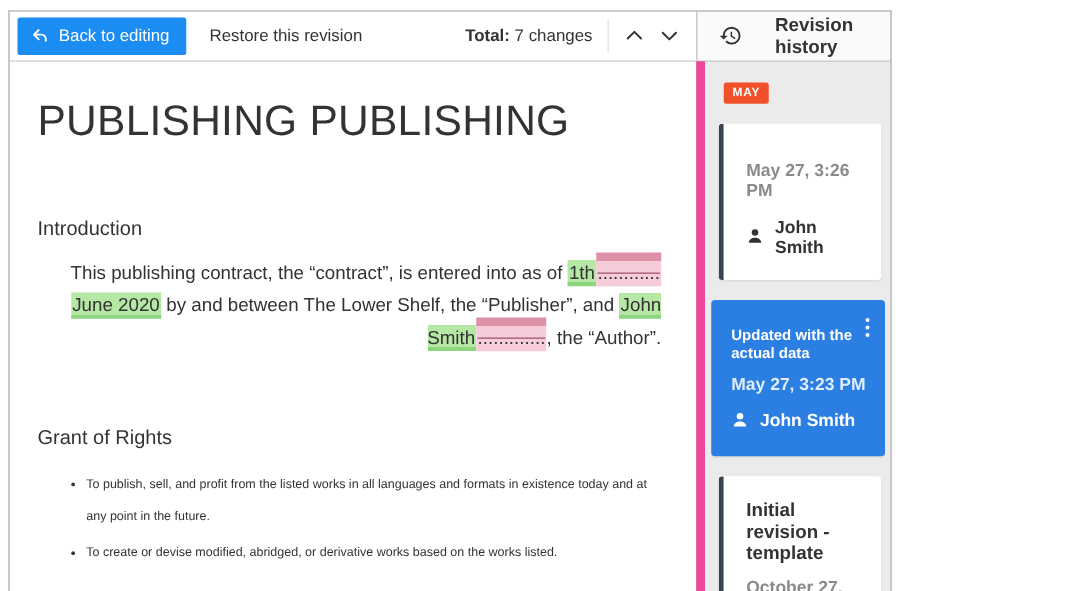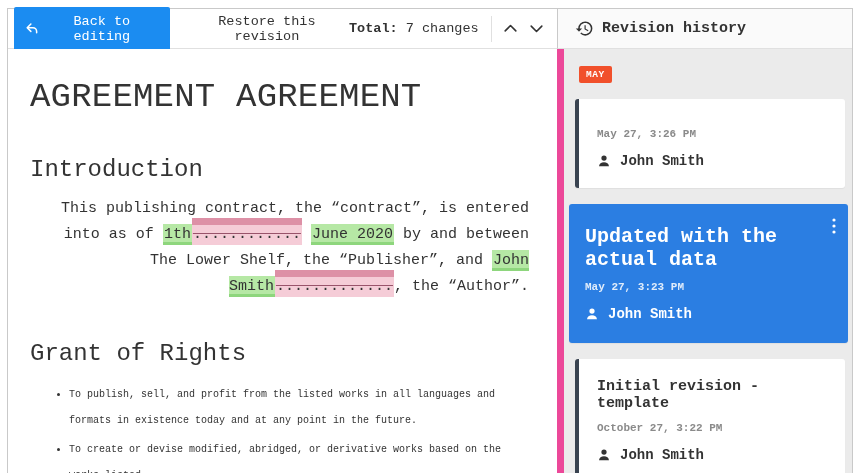--- a/index.html
+++ b/index.html
@@ -1,24 +1,23 @@
 <!DOCTYPE html>
 <html><head>
 <meta charset="utf-8">
 <style>
   * { box-sizing: border-box; margin: 0; padding: 0; }
   html, body { width: 862px; height: 473px; background: #fff; overflow: hidden;
     font-family: "Liberation Sans", sans-serif; color: #333; }
 
   .frame {
-    position: absolute; left: 7px; top: 8px; width: 846px; height: 465px;
+    position: absolute; left: 7px; top: 8px; width: 706px; height: 465px;
     border: 1px solid #c9c9c9; border-bottom: none;
     display: grid; grid-template-columns: 549px 1fr; grid-template-rows: 40px 1fr;
     background: #0f172a;
-    font-family: Liberation Mono, monospace;
   }
 
   
   .toolbar {
     grid-column: 1; grid-row: 1; display: flex; align-items: center;
     padding: 0 8px 0 6px; border-bottom: 1px solid #e0e0e0; background: #fff;
   }
   .btn-back {
     display: inline-flex; align-items: center; gap: 7px;
     background: #1b8cf1; color: #fff; border: none; border-radius: 2px;
@@ -32,32 +31,32 @@
   .total { font-size: 13.5px; color: #333; white-space: nowrap; }
   .total b { font-weight: bold; }
   .vdiv { width: 1px; height: 26px; background: #e0e0e0; margin: 0 6px 0 12px; }
   .nav-btn {
     background: none; border: none; width: 28px; height: 28px; cursor: pointer;
     display: inline-flex; align-items: center; justify-content: center; padding: 0;
   }
 
   
   .panel-header {
-    grid-column: 2; grid-row: 1; display: flex; align-items: center; gap: 8px;
+    grid-column: 2; grid-row: 1; display: flex; align-items: center; gap: 26px;
     background: #fafafa; border-left: 1px solid #c9c9c9; border-bottom: 1px solid #e0e0e0;
     padding-left: 17px; font-size: 15px; font-weight: bold; color: #333;
   }
 
   
   .doc {
     grid-column: 1; grid-row: 2; background: #fff; overflow: hidden;
     padding: 0 28px 0 22px;
   }
   .doc h1 { font-size: 34px; font-weight: 500; letter-spacing: .2px; color: #333; margin-top: 29px; }
-  .doc h2 { font-size: 24px; font-weight: 400; color: #333; margin-top: 40px; }
+  .doc h2 { font-size: 16px; font-weight: 400; color: #333; margin-top: 58px; }
   .doc p  { font-size: 15px; line-height: 26px; margin-top: 13px; color: #333; text-align: right; }
   .doc ul { margin-top: 15px; padding-left: 39px; }
   .doc li { font-size: 10px; line-height: 26px; margin-bottom: 3px; color: #333; }
 
   .ins {
     background: linear-gradient(to bottom, #b6e8a5 calc(100% - 3px), #8ed67d calc(100% - 3px));
     padding: 2px 1px;
   }
   .del {
     background: linear-gradient(to bottom, #dd90a6 7px, #f5ccd7 7px);
@@ -74,28 +73,28 @@
     display: inline-block; margin-left: 15px; background: #f1502b; color: #fff;
     font-size: 9.5px; font-weight: bold; letter-spacing: .6px; border-radius: 2px;
     padding: 3px 7px 3px 7px;
   }
   .card {
     background: #fff; border-radius: 3px; border-left: 4px solid #394350;
     margin: 16px 7px 0 11px; padding: 19px 14px 19px 18px;
     box-shadow: 0 1px 1px rgba(0,0,0,.05); cursor: pointer;
   }
   .card-title { font-size: 15px; font-weight: bold; color: #333; }
-  .card-date  { font-size: 11px; font-weight: bold; color: #8a8a8a; margin-top: 10px; }
+  .card-date  { font-size: 14px; font-weight: bold; color: #8a8a8a; margin-top: 10px; }
   .card-author { display: flex; align-items: center; gap: 9px; margin-top: 13px;
     font-size: 14px; font-weight: bold; color: #333; }
   .card.selected {
     background: #2b7ee2; border-left: none; border-radius: 3px;
     margin: 16px 4px 0 5px; padding: 21px 14px 21px 16px; position: relative;
   }
-  .card.selected .card-title { color: #fff; font-size: 20px; }
+  .card.selected .card-title { color: #fff; font-size: 12px; }
   .card.selected .card-date  { color: rgba(255,255,255,.85); }
   .card.selected .card-author { color: #fff; }
   .kebab { position: absolute; top: 10px; right: 8px; background: none; border: none;
     cursor: pointer; padding: 4px; }
 </style>
 </head>
 <body>
 
 <div class="frame">
 
@@ -135,21 +134,21 @@
   <div class="panel-header">
     <span style="display:inline-flex;">
       <svg width="19" height="19" viewBox="0 0 24 24" fill="#333">
           <path d="M13 3a9 9 0 0 0-9 9H1l3.89 3.89.07.14L9 12H6c0-3.87 3.13-7 7-7s7 3.13 7 7-3.13 7-7 7c-1.93 0-3.68-.79-4.94-2.06l-1.42 1.42A8.954 8.954 0 0 0 13 21a9 9 0 0 0 0-18zm-1 5v5l4.28 2.54.72-1.21-3.5-2.08V8z"></path>
         </svg>
     </span>
     <span>Revision history</span>
   </div>
 
   <div class="doc">
-    <h1>AGREEMENT AGREEMENT</h1>
+    <h1>PUBLISHING PUBLISHING</h1>
     <h2>Introduction</h2>
     <p><span>This publishing contract, the “contract”, is entered into as of </span><span class="ins">1th</span><span class="del">............</span><span> </span><span class="ins">June 2020</span><span> by and between The Lower Shelf, the “Publisher”, and </span><span class="ins">John Smith</span><span class="del">.............</span><span>, the “Author”.</span></p>
     <h2>Grant of Rights</h2>
     <ul>
       <li>To publish, sell, and profit from the listed works in all languages and formats in existence today and at any point in the future.</li>
       <li>To create or devise modified, abridged, or derivative works based on the works listed.</li>
     </ul>
   </div>
 
   <div class="panel-body">

